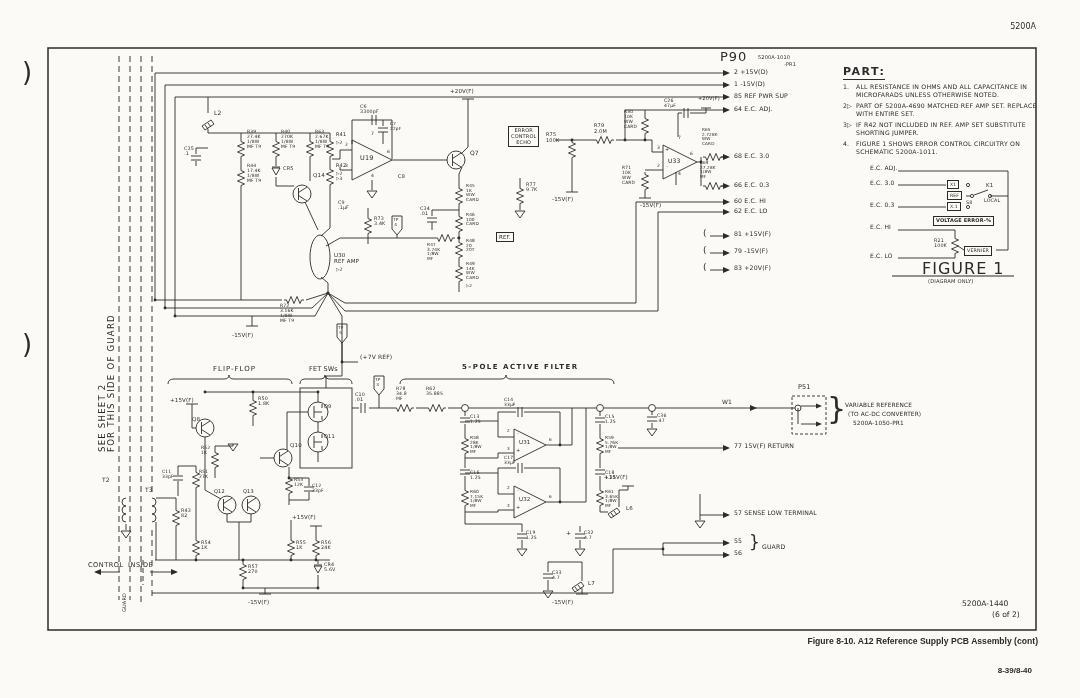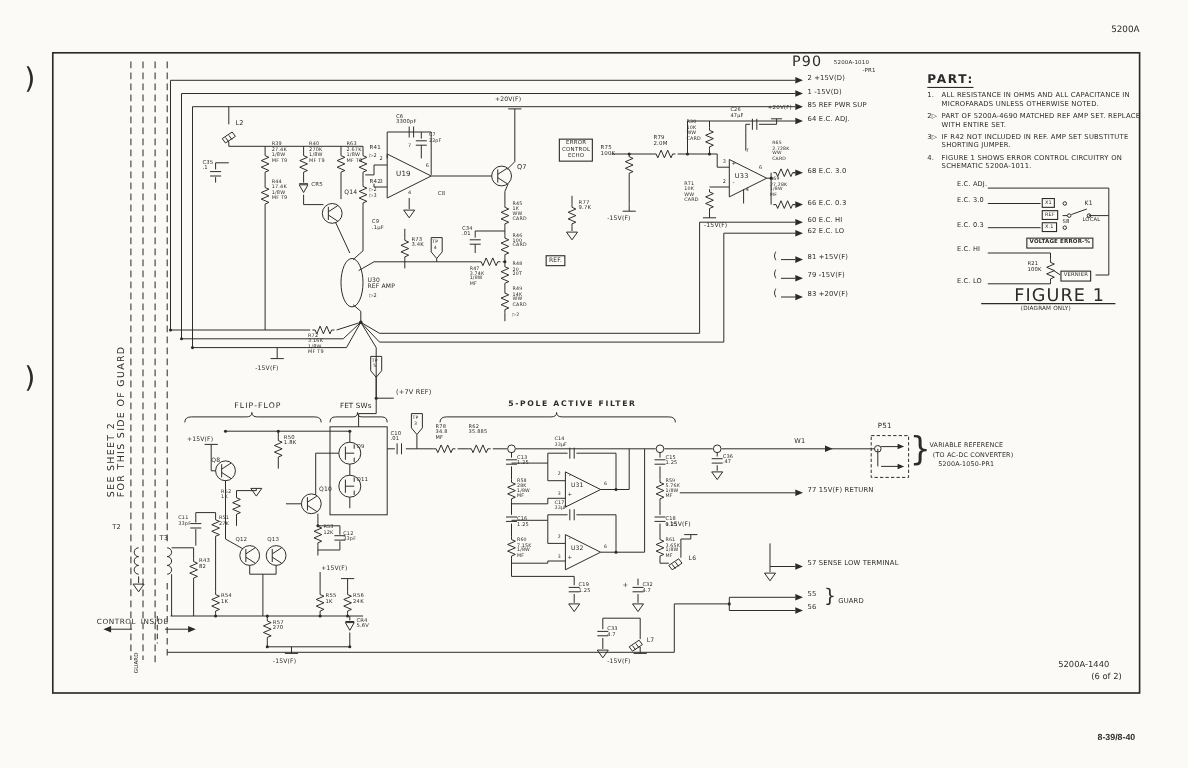--- a/index.html
+++ b/index.html
@@ -317,20 +317,21 @@
         <circle cx="316" cy="560" r="1.4"></circle>
         <circle cx="196" cy="560" r="1.4"></circle>
       <circle cx="291" cy="560" r="1.4"></circle>
         <circle cx="243" cy="560" r="1.4"></circle>
     </g>
   </svg>
 
   <div class="tmpl" id="corner-model">5200A</div>
   <div class="tmpl" id="drawing-number">5200A-1440</div>
   <div class="tmpl" id="sheet-of">(6 of 2)</div>
+  <div class="tmpl" id="caption">Figure 8-10. A12 Reference Supply PCB Assembly (cont)</div>
   <div class="tmpl" id="page-number">8-39/8-40</div>
   <div class="tmpl" id="outside-label">CONTROL</div>
   <div class="tmpl" id="inside-label">INSIDE</div>
 
   <div id="notes">
     <div id="notes-title">PART:</div>
     <div id="notes-items">
         <div class="note-item">
           <span class="note-marker">1.</span>
           <span class="note-text">ALL RESISTANCE IN OHMS AND ALL CAPACITANCE IN MICROFARADS UNLESS OTHERWISE NOTED.</span>

